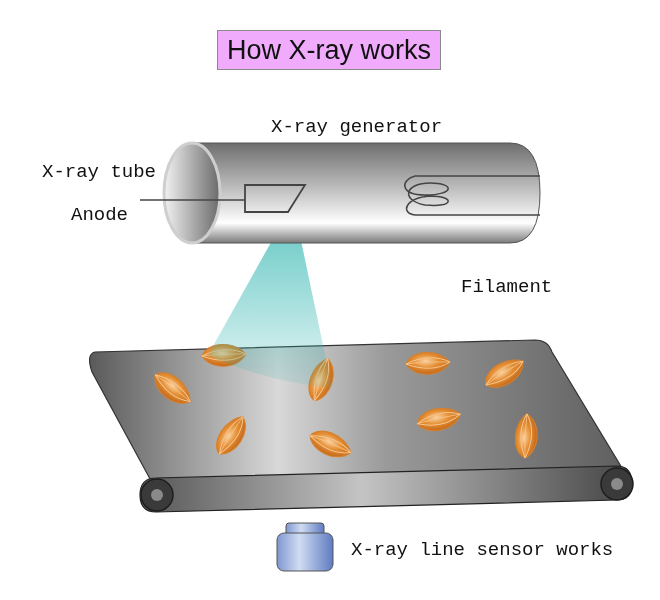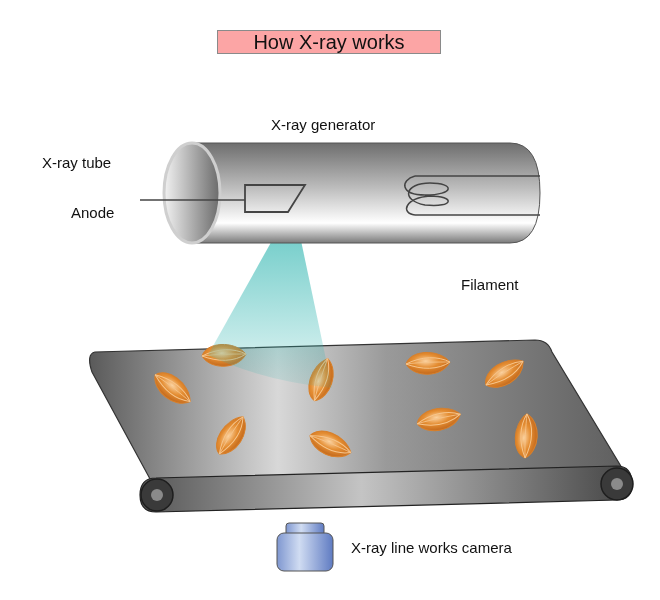--- a/index.html
+++ b/index.html
@@ -1,21 +1,21 @@
 <!DOCTYPE html>
 <html><head>
 <meta charset="utf-8">
 <style>
   html, body { margin: 0; padding: 0; background: #ffffff; }
   body { width: 660px; height: 600px; position: relative; overflow: hidden;
          font-family: "Liberation Sans", sans-serif; color: #111; }
-  .title-box { position: absolute; left: 217px; top: 30px; width: 224px; height: 24px;
+  .title-box { position: absolute; left: 217px; top: 30px; width: 224px; height: 40px;
                border: 1px solid #8a8a8a; box-sizing: border-box; display: flex;
-               align-items: center; justify-content: center; font-size: 20px; background: #fca5a5; }
-  .label { position: absolute; font-size: 15px; white-space: nowrap; }
+               align-items: center; justify-content: center; font-size: 27px; background: #f0abfc; }
+  .label { position: absolute; font-size: 19px; white-space: nowrap; font-family: Liberation Mono, monospace; }
   svg.scene { position: absolute; left: 0; top: 0; }
 </style>
 </head>
 <body>
 
 <svg class="scene" width="660" height="600" viewBox="0 0 660 600">
   <defs>
     <linearGradient id="tubeGrad" x1="0" y1="0" x2="0" y2="1">
       <stop offset="0" stop-color="#6e6e6e"></stop>
       <stop offset="0.45" stop-color="#bdbdbd"></stop>
@@ -95,16 +95,16 @@
   </g>
 
   <g>
     <rect x="286" y="523" width="38" height="14" rx="3" fill="url(#camGrad)" stroke="#555" stroke-width="1"></rect>
     <rect x="277" y="533" width="56" height="38" rx="7" fill="url(#camGrad)" stroke="#555" stroke-width="1"></rect>
   </g>
 </svg>
 
 <div class="title-box">How X-ray works</div>
 <div class="label" style="left:271px; top:116px;">X-ray generator</div>
-<div class="label" style="left:42px; top:154px;">X-ray tube</div>
+<div class="label" style="left:42px; top:161px;">X-ray tube</div>
 <div class="label" style="left:71px; top:204px;">Anode</div>
 <div class="label" style="left:461px; top:276px;">Filament</div>
-<div class="label" style="left:351px; top:539px;">X-ray line works camera</div>
+<div class="label" style="left:351px; top:539px;">X-ray line sensor works</div>
 
 </body></html>

